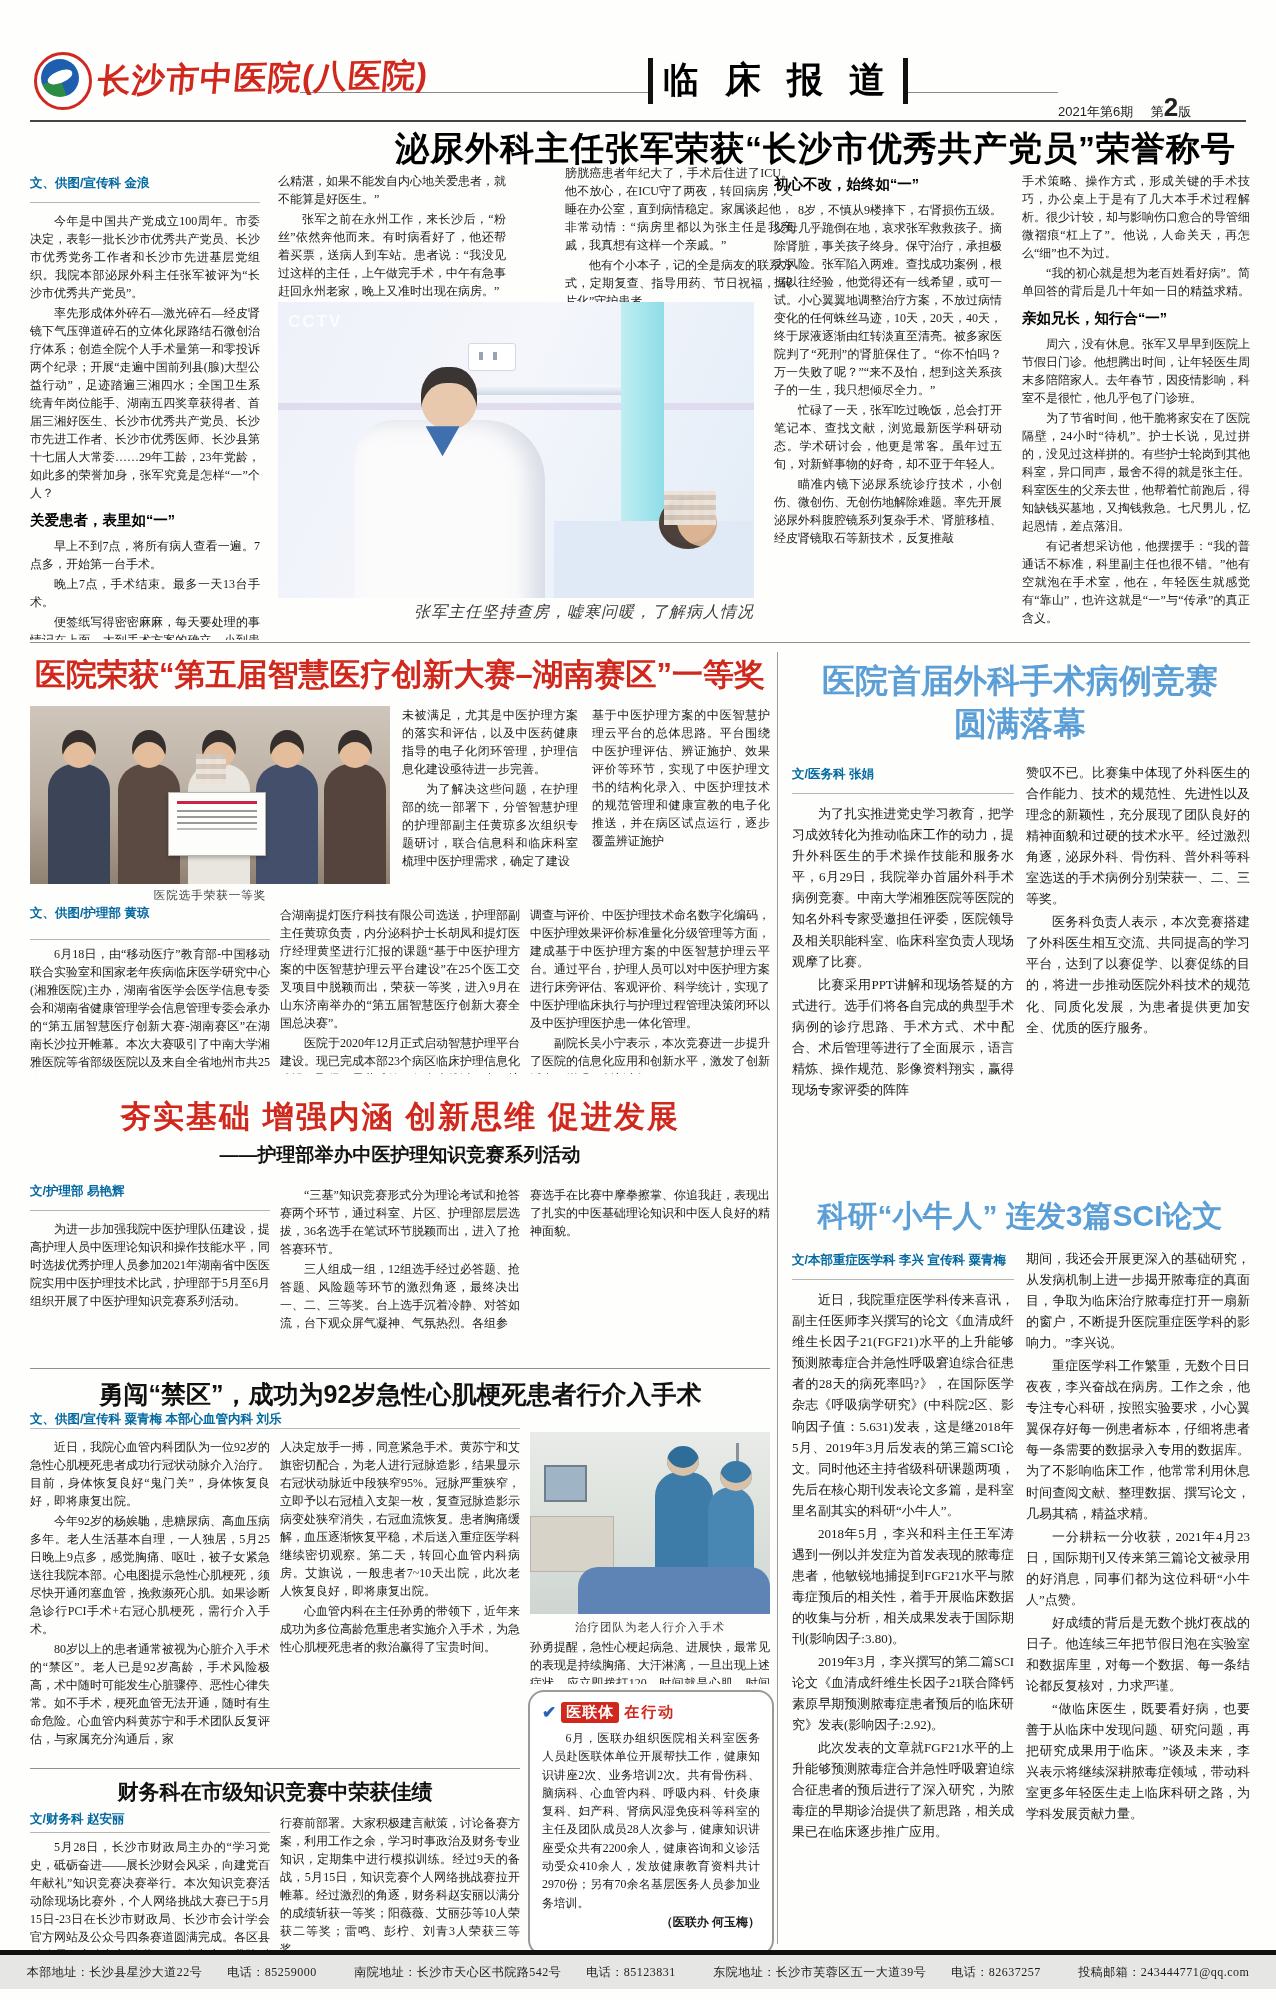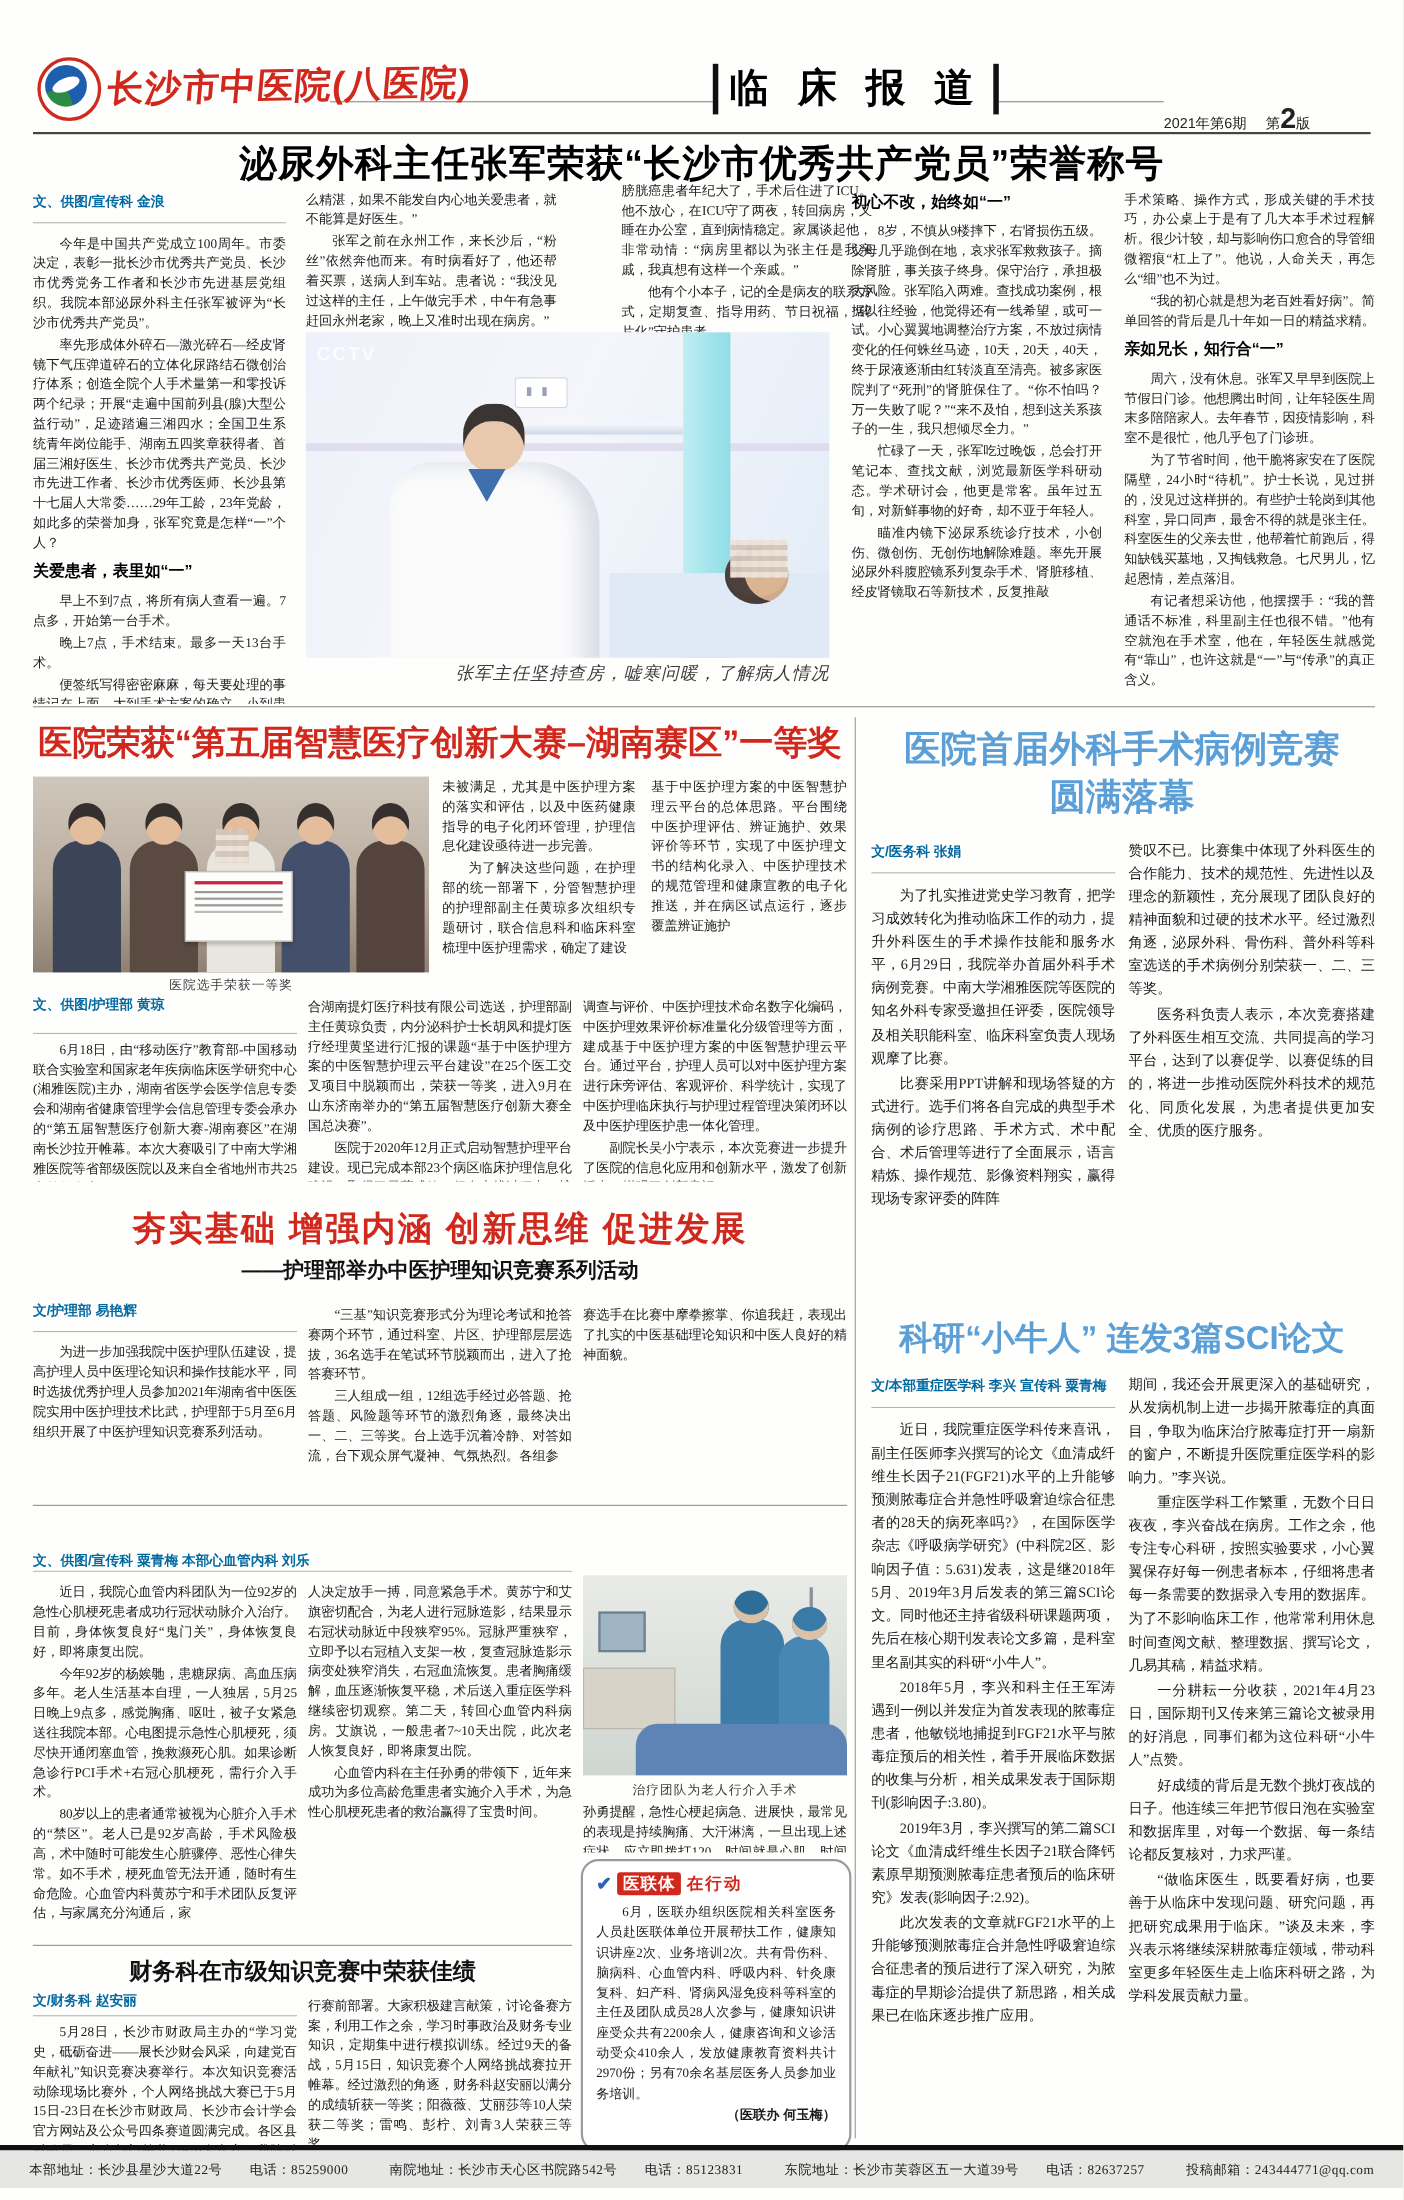--- a/index.html
+++ b/index.html
@@ -17,21 +17,21 @@
   .sec-wrap{left:648px;top:56px;width:260px;display:flex;align-items:center;gap:10px;}
   .sec-bar{width:5px;height:46px;background:#111;}
   .sec-title{font-family:"Liberation Sans",sans-serif;font-weight:900;font-size:36px;color:#000;letter-spacing:8px;white-space:nowrap;}
   .issue{left:1058px;top:92px;width:200px;font-size:13px;color:#222;font-family:"Liberation Sans",sans-serif;white-space:nowrap;}
   .issue b.big{font-size:26px;font-weight:bold;}
   .head-rule{left:30px;top:120px;width:1216px;height:2px;background:#444;}
   
   .hrule{background:#8f8f8f;height:1px;}
   .vrule{background:#9a9a9a;width:1px;}
   
-  .h-main{left:40px;top:126px;width:1196px;text-align:center;font-family:"Liberation Sans",sans-serif;
+  .h-main{left:40px;top:126px;width:1196px;text-align:right;font-family:"Liberation Sans",sans-serif;
           font-weight:900;font-size:34px;color:#000;letter-spacing:1px;}
   .h-red{font-family:"Liberation Sans",sans-serif;font-weight:900;color:#d0281d;text-align:center;}
   .h-blue{font-family:"Liberation Sans",sans-serif;font-weight:900;color:#5b9fd6;text-align:center;}
   .h-black{font-family:"Liberation Sans",sans-serif;font-weight:900;color:#111;text-align:center;}
   
   .col{text-align:justify;font-size:12px;line-height:1.5;overflow:hidden;}
   .col p{margin:0 0 2px;text-indent:2em;}
   .col p.ni{text-indent:0;}
   .col2x{font-size:13px;line-height:1.62;}
   .subhead{font-family:"Liberation Sans",sans-serif;font-weight:bold;font-size:14.5px;margin:8px 0 5px;color:#000;}
@@ -252,20 +252,21 @@
   <div class="abs col" style="left:280px;top:1186px;width:240px;height:176px;">
     <p>“三基”知识竞赛形式分为理论考试和抢答赛两个环节，通过科室、片区、护理部层层选拔，36名选手在笔试环节脱颖而出，进入了抢答赛环节。</p>
     <p>三人组成一组，12组选手经过必答题、抢答题、风险题等环节的激烈角逐，最终决出一、二、三等奖。台上选手沉着冷静、对答如流，台下观众屏气凝神、气氛热烈。各组参</p>
   </div>
   <div class="abs col" style="left:530px;top:1186px;width:240px;height:176px;">
     <p class="ni">赛选手在比赛中摩拳擦掌、你追我赶，表现出了扎实的中医基础理论知识和中医人良好的精神面貌。</p>
   </div>
 
   <div class="abs hrule" style="left:30px;top:1368px;width:740px;"></div>
 
+  <div class="abs h-black" style="left:30px;top:1378px;width:740px;font-size:25px;">勇闯“禁区”，成功为92岁急性心肌梗死患者行介入手术</div>
   <div class="abs col" style="left:30px;top:1408px;width:740px;">
     <div class="byline" style="border-bottom:none;padding-bottom:0;margin-bottom:0;">文、供图/宣传科 粟青梅 本部心血管内科 刘乐</div>
   </div>
   <div class="abs hrule" style="left:30px;top:1428px;width:490px;background:#bbb;"></div>
 
   <div class="abs col" style="left:30px;top:1438px;width:240px;height:332px;">
     <p>近日，我院心血管内科团队为一位92岁的急性心肌梗死患者成功行冠状动脉介入治疗。目前，身体恢复良好“鬼门关”，身体恢复良好，即将康复出院。</p>
     <p>今年92岁的杨娭毑，患糖尿病、高血压病多年。老人生活基本自理，一人独居，5月25日晚上9点多，感觉胸痛、呕吐，被子女紧急送往我院本部。心电图提示急性心肌梗死，须尽快开通闭塞血管，挽救濒死心肌。如果诊断急诊行PCI手术+右冠心肌梗死，需行介入手术。</p>
     <p>80岁以上的患者通常被视为心脏介入手术的“禁区”。老人已是92岁高龄，手术风险极高，术中随时可能发生心脏骤停、恶性心律失常。如不手术，梗死血管无法开通，随时有生命危险。心血管内科黄苏宁和手术团队反复评估，与家属充分沟通后，家</p>
   </div>

